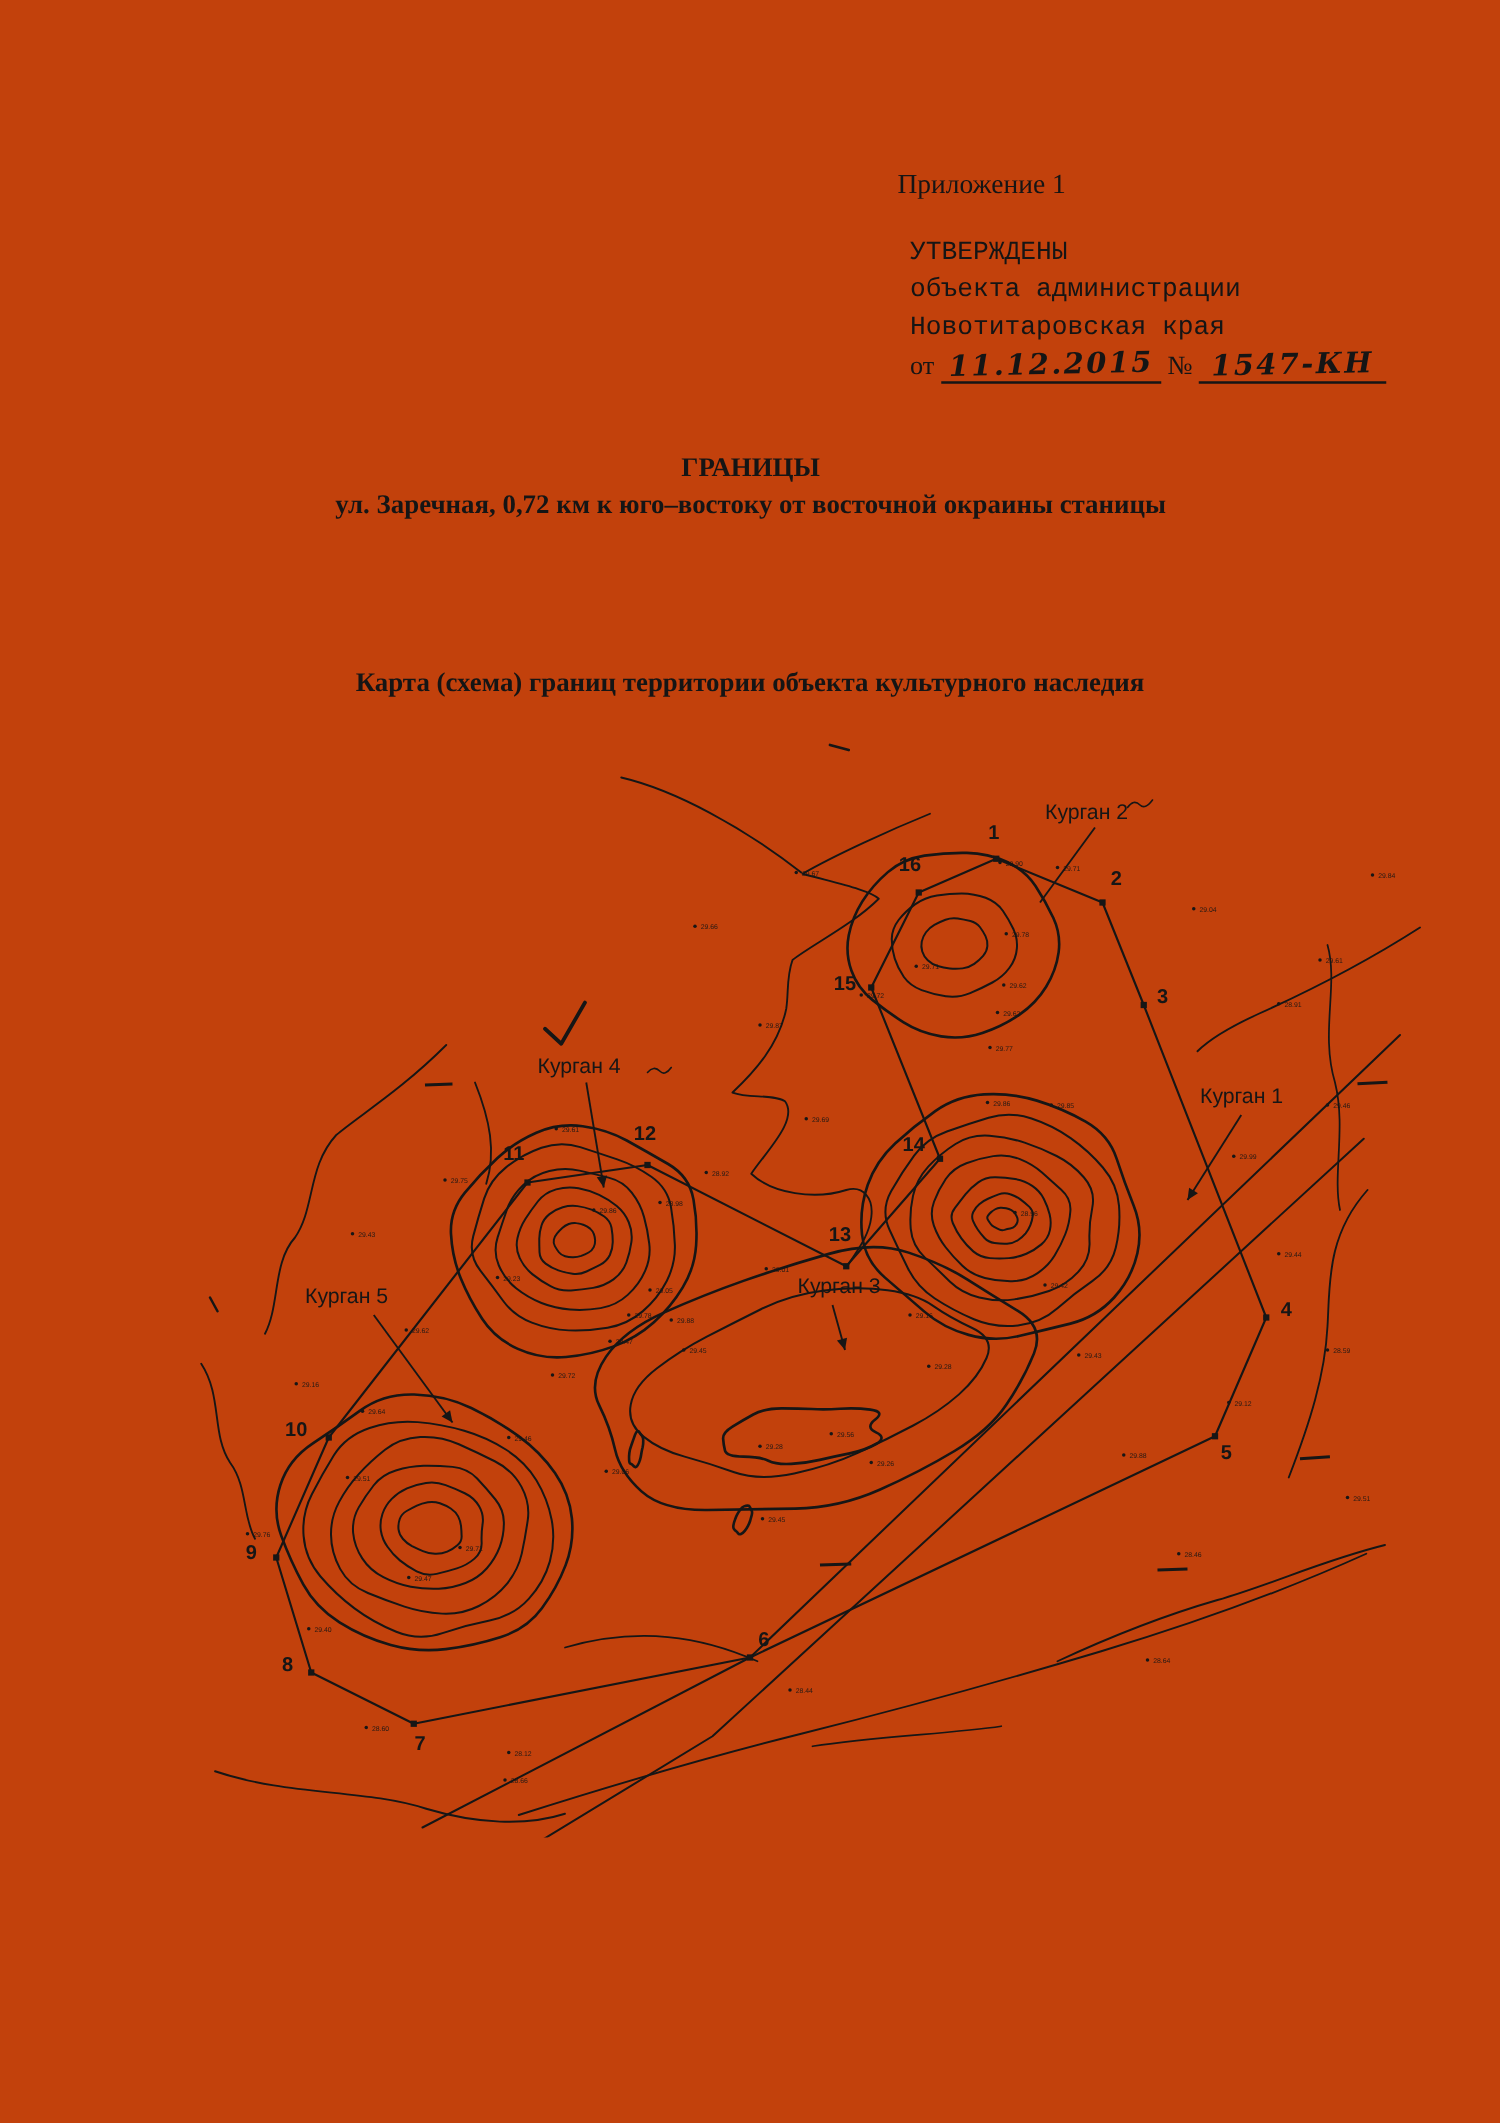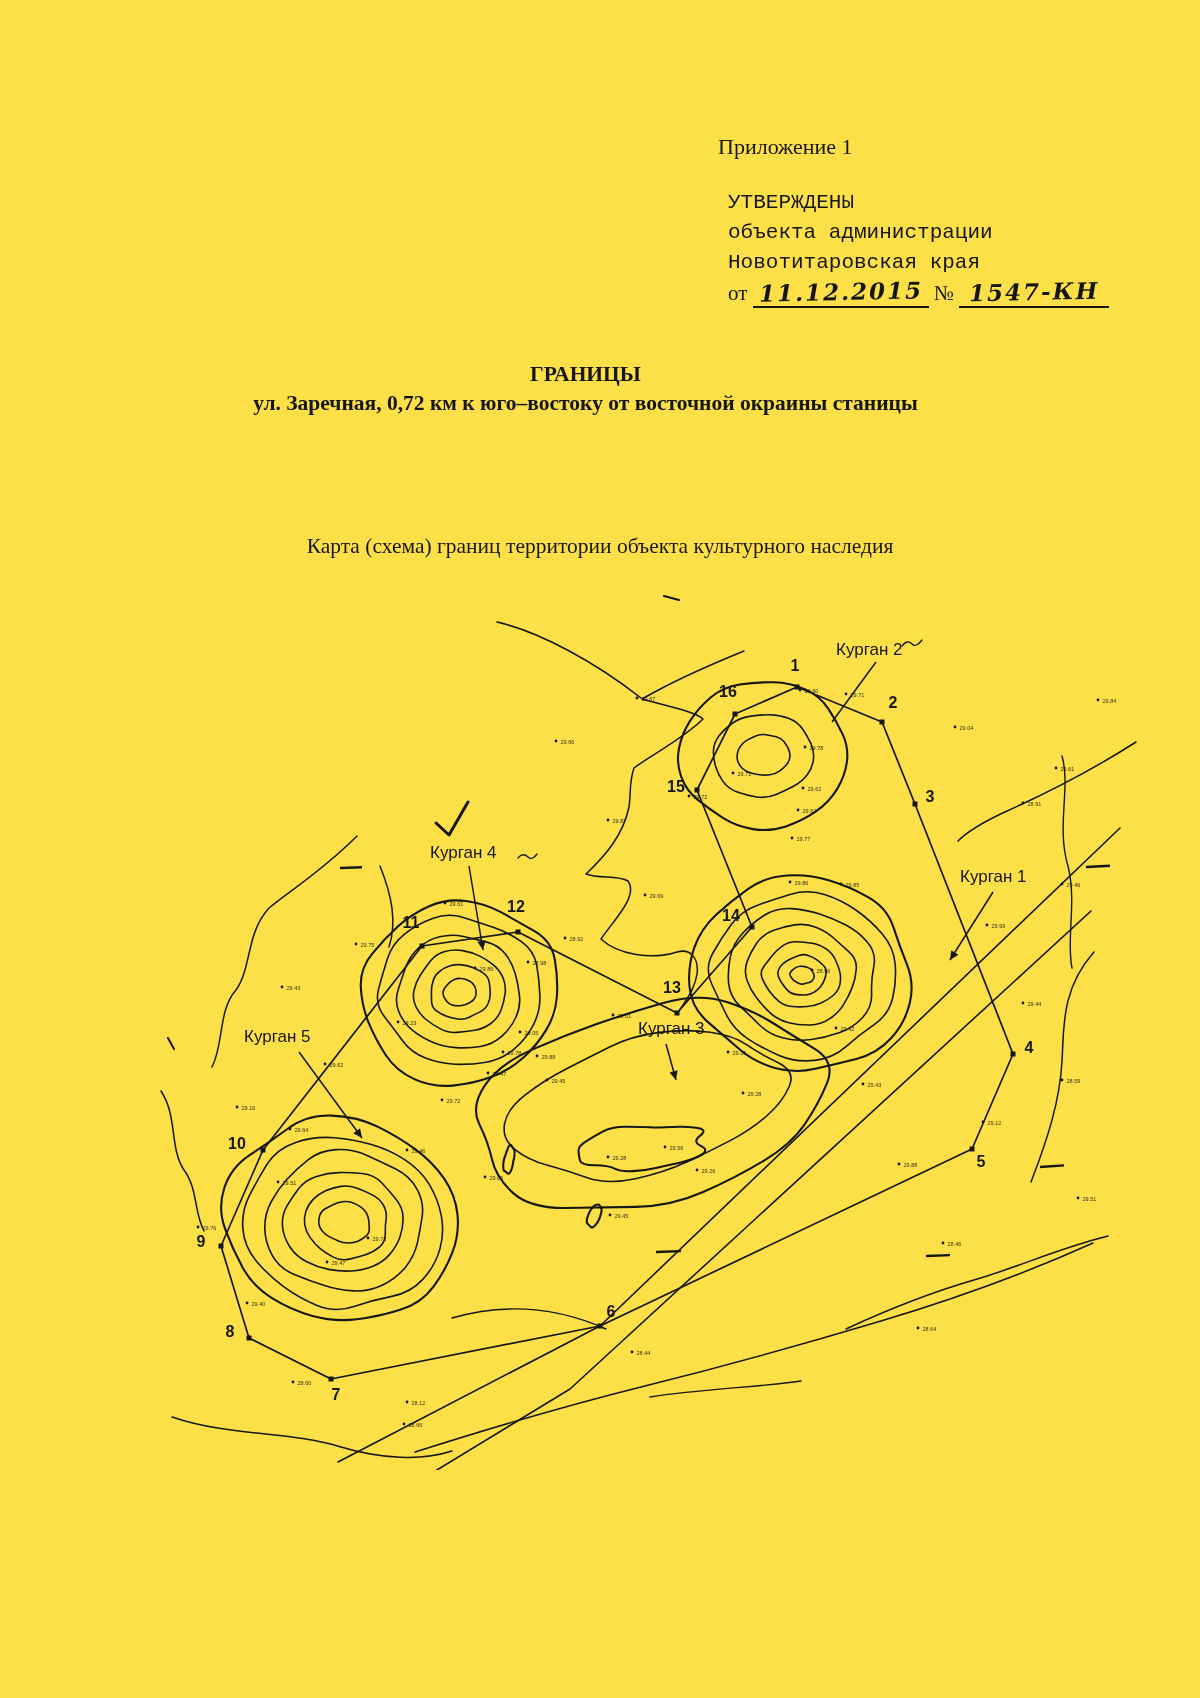--- a/index.html
+++ b/index.html
@@ -1,27 +1,27 @@
 <!DOCTYPE html>
 <html><head>
 <meta charset="utf-8">
 <style>
   html,body{margin:0;padding:0;background:#fff;}
-  .page{position:relative;width:1200px;height:1698px;background:#fde047;
+  .page{position:relative;width:1200px;height:1698px;background:#c2410c;
         font-family:"Liberation Serif",serif;color:#151515;overflow:hidden;}
   .appendix{position:absolute;left:718px;top:134px;font-size:22px;}
   .approval{position:absolute;left:728px;top:188px;font-size:21px;line-height:30px;font-family:Liberation Mono, monospace;}
   .approval .ln{white-space:nowrap;}
   .dateline{position:absolute;left:728px;top:278px;font-size:21px;white-space:nowrap;}
   .hand{display:inline-block;font-family:"DejaVu Serif",serif;font-style:italic;font-weight:bold;
         font-size:23px;letter-spacing:2px;transform:rotate(-1.2deg);padding:0 6px 0 6px;}
   .uline{display:inline-block;border-bottom:2px solid #151515;min-width:150px;text-align:center;}
   .title-block{position:absolute;left:0;top:360px;width:1171px;text-align:center;
-               font-weight:bold;font-size:21.5px;line-height:29px;}
-  .map-caption{position:absolute;left:0;top:534px;width:1200px;text-align:center;font-size:21.5px;}
+               font-weight:bold;font-size:21.5px;line-height:29px;padding-left:15px;}
+  .map-caption{position:absolute;left:0;top:534px;width:1200px;text-align:center;font-size:21.5px;font-weight:bold;}
   .map-wrap{position:absolute;left:140px;top:580px;width:1010px;height:890px;}
   svg text{font-family:"Liberation Sans",sans-serif;}
 </style>
 </head>
 <body>
 
 <div class="page">
 
   <div class="appendix">Приложение 1</div>
 

